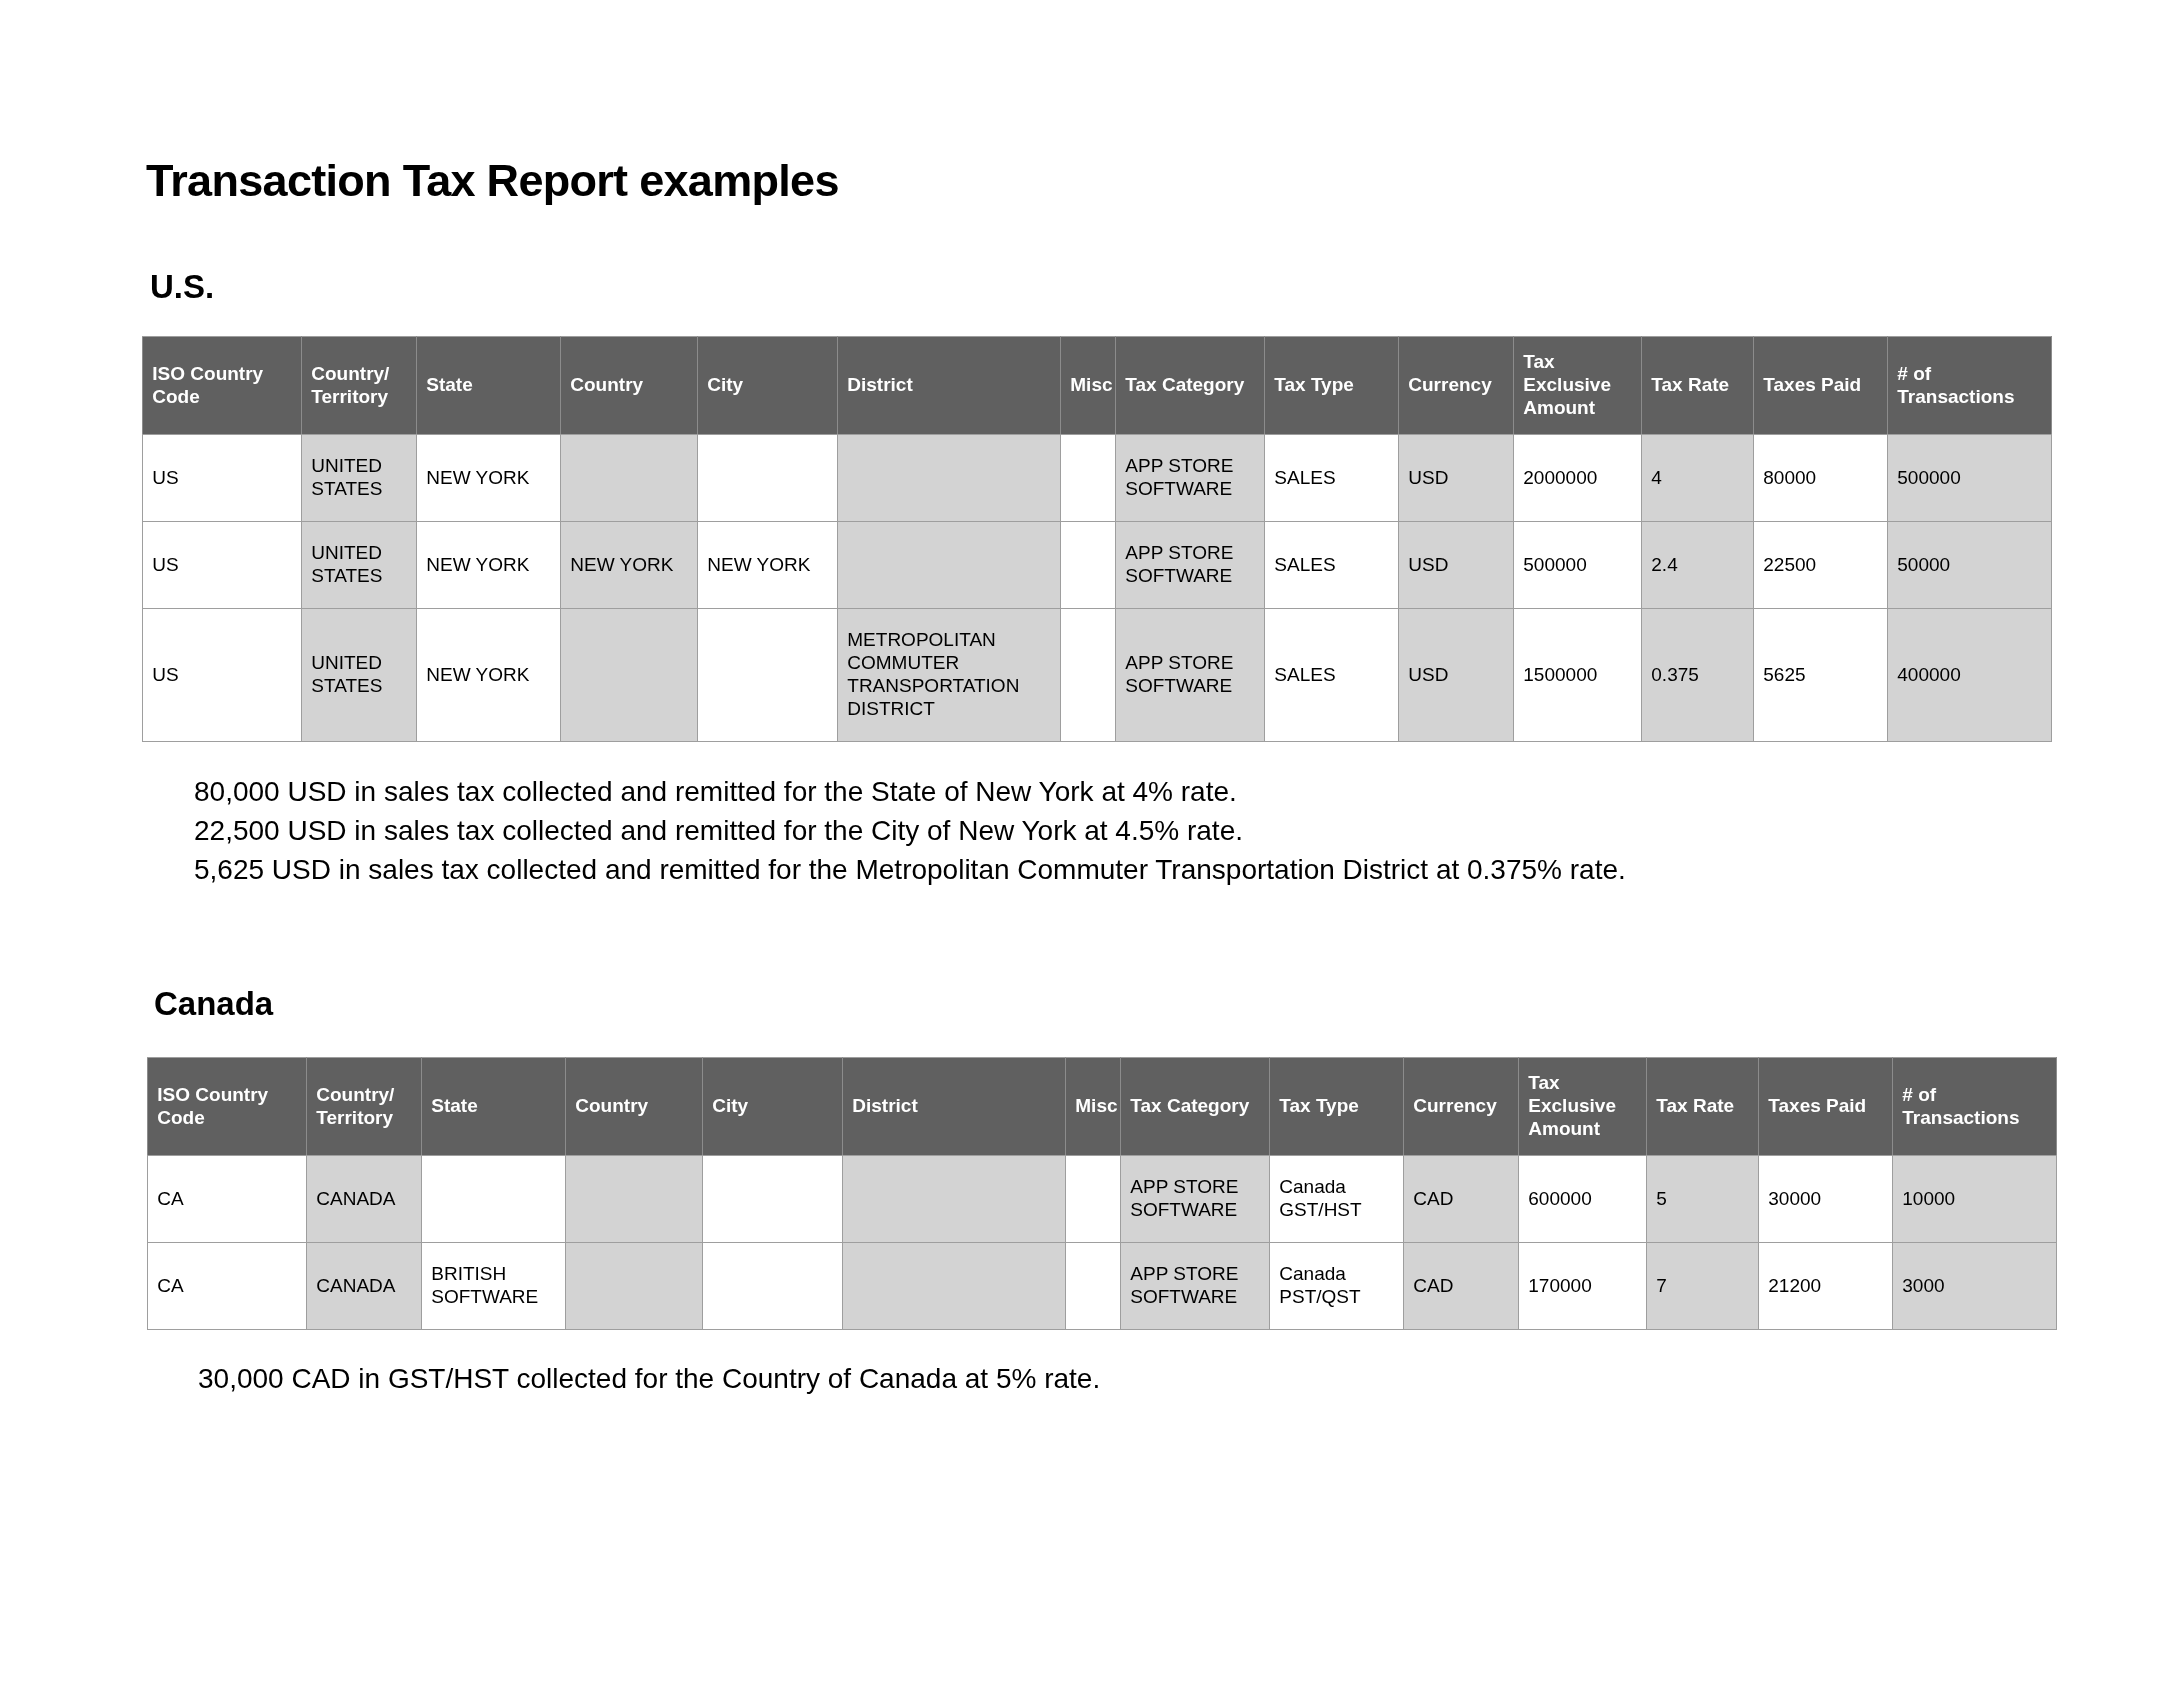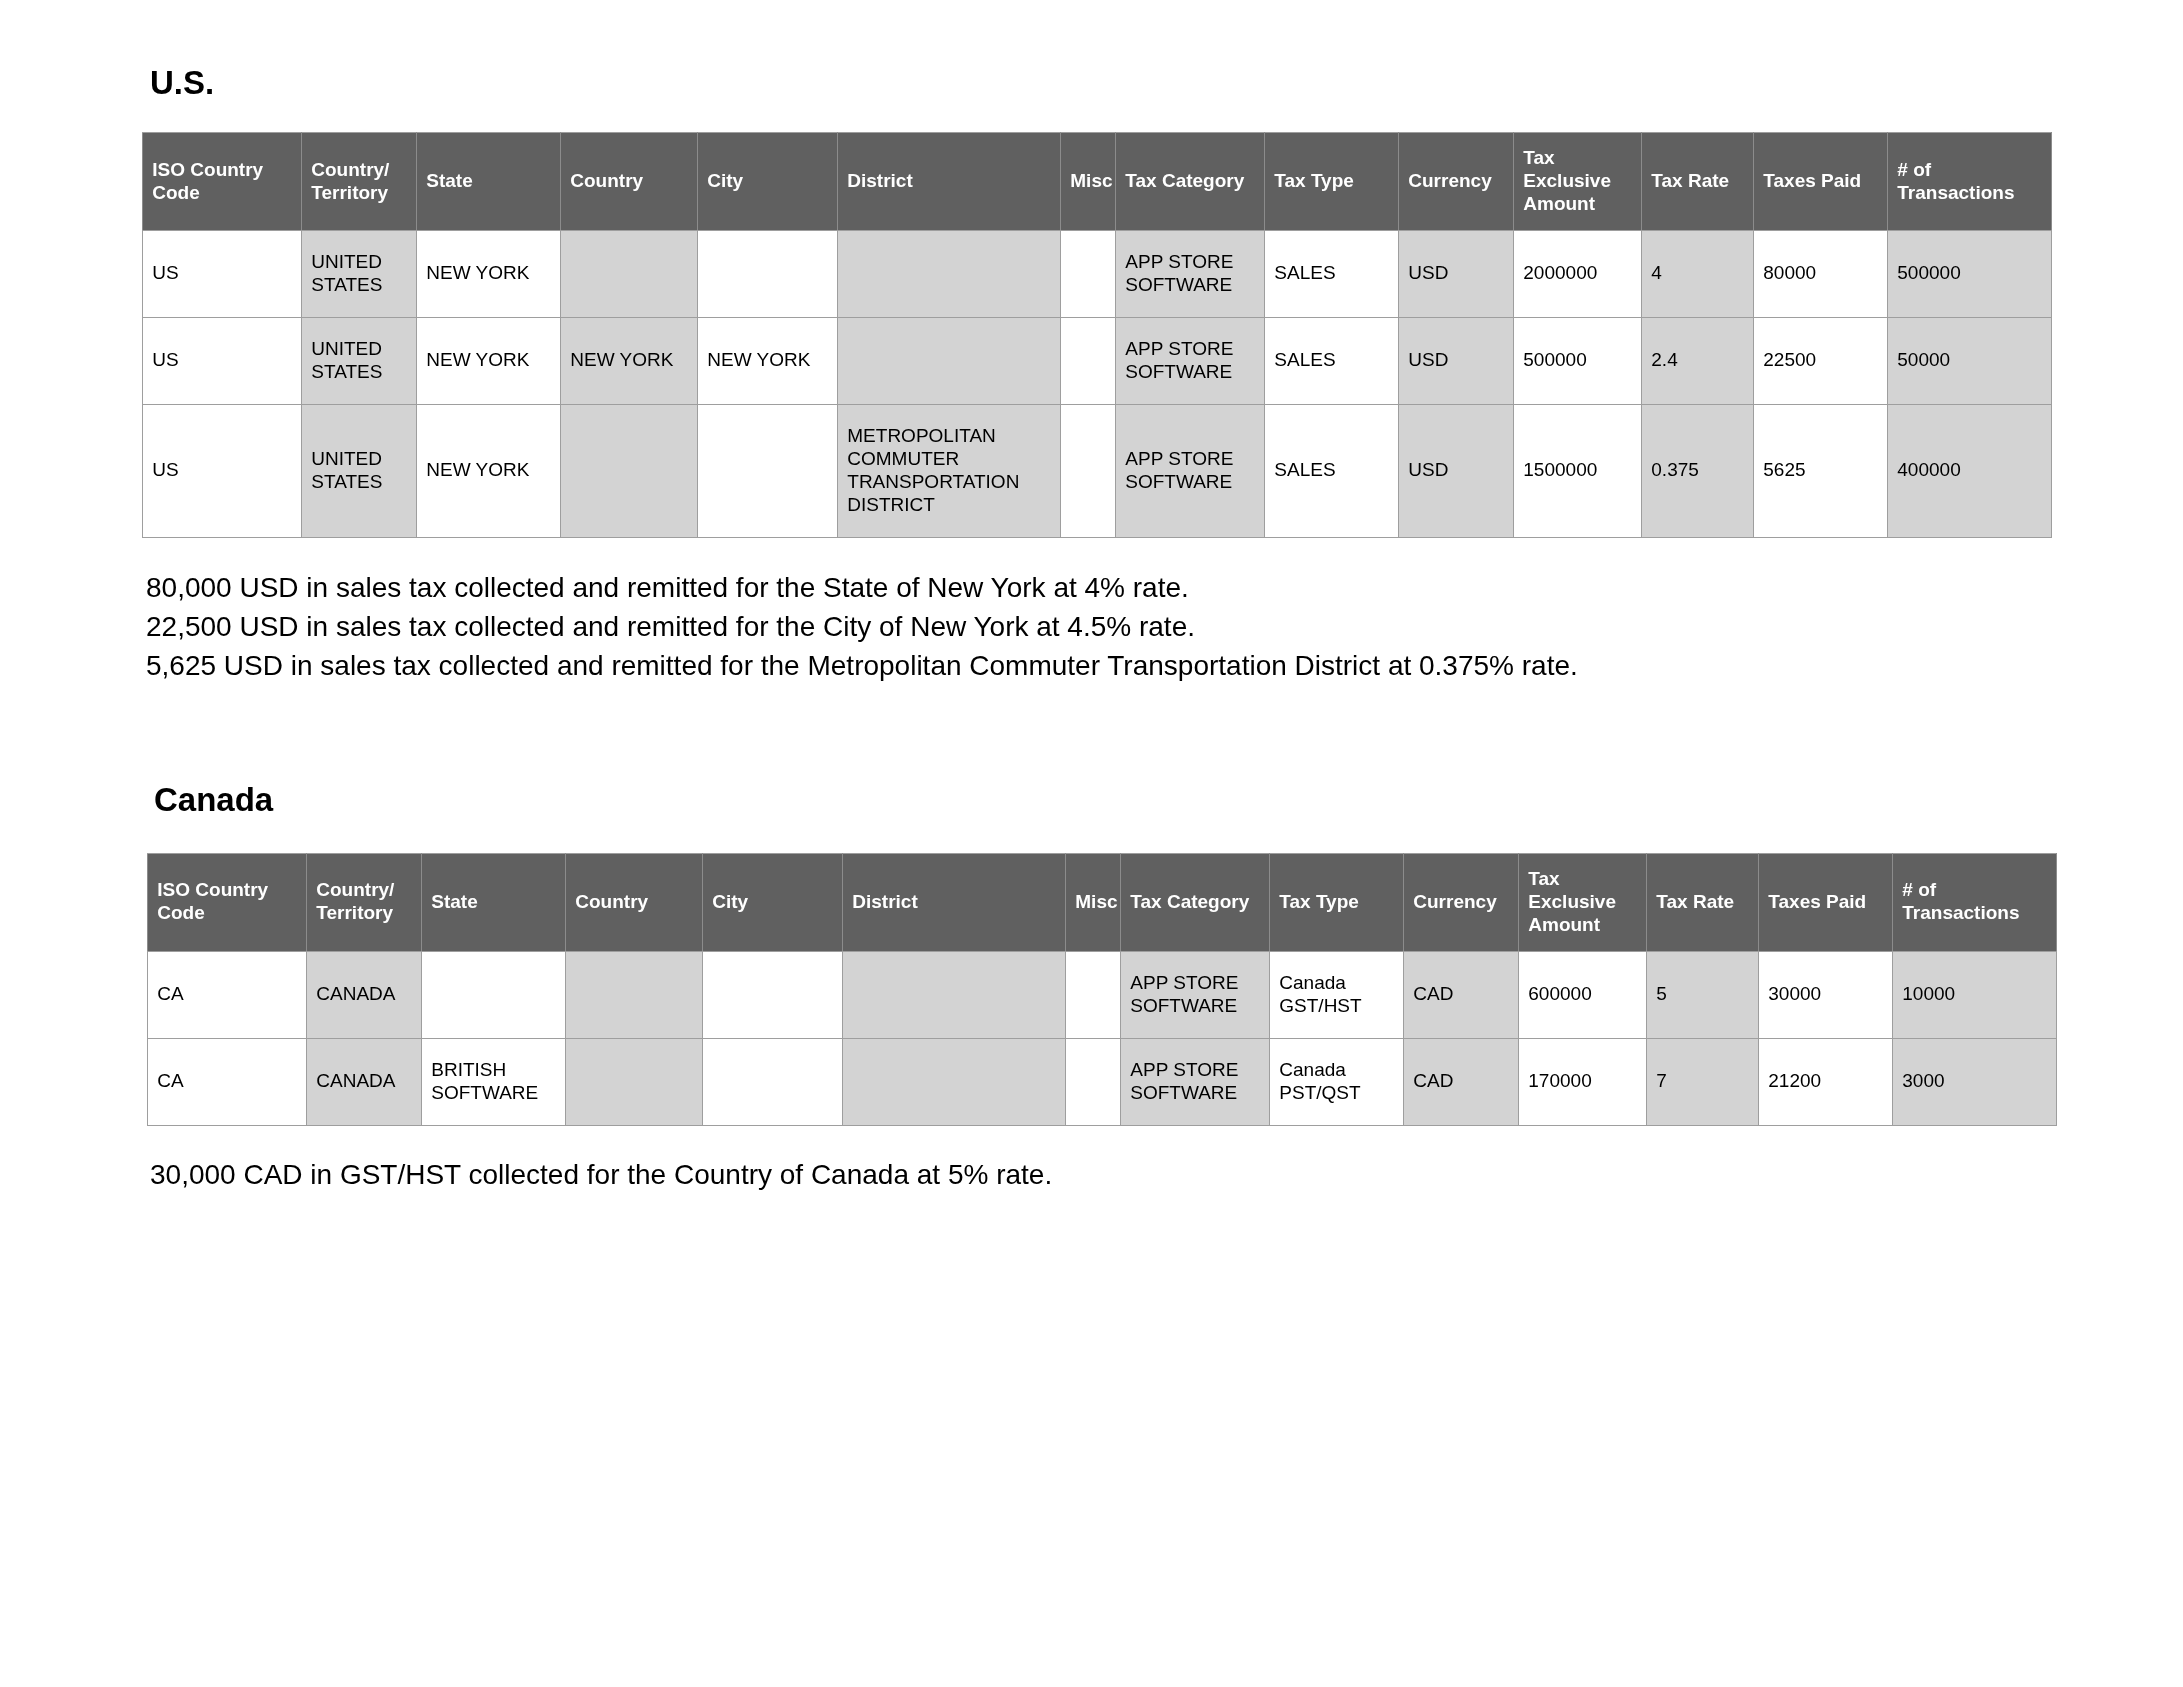--- a/index.html
+++ b/index.html
@@ -58,27 +58,29 @@
   }
   table.tax-table td.shade { background: #d3d3d3; }
 
   .notes { }
   .n-us { margin: 30px 0 0 146px; }
   .n-ca { margin: 29px 0 0 150px; }
   .note {
     font-size: 28px;
     line-height: 39px;
     white-space: nowrap;
+    margin-left: 48px;
   }
 </style>
 </head>
 <body>
 
 <div class="page">
 
+  <h1 class="title">Transaction Tax Report examples</h1>
 
   <section>
     <h2 class="heading h-us">U.S.</h2>
     <table class="tax-table t-us" style="width: 1908px;">
         <colgroup>
           <col style="width: 159px;">
           <col style="width: 115px;">
           <col style="width: 144px;">
           <col style="width: 137px;">
           <col style="width: 140px;">

